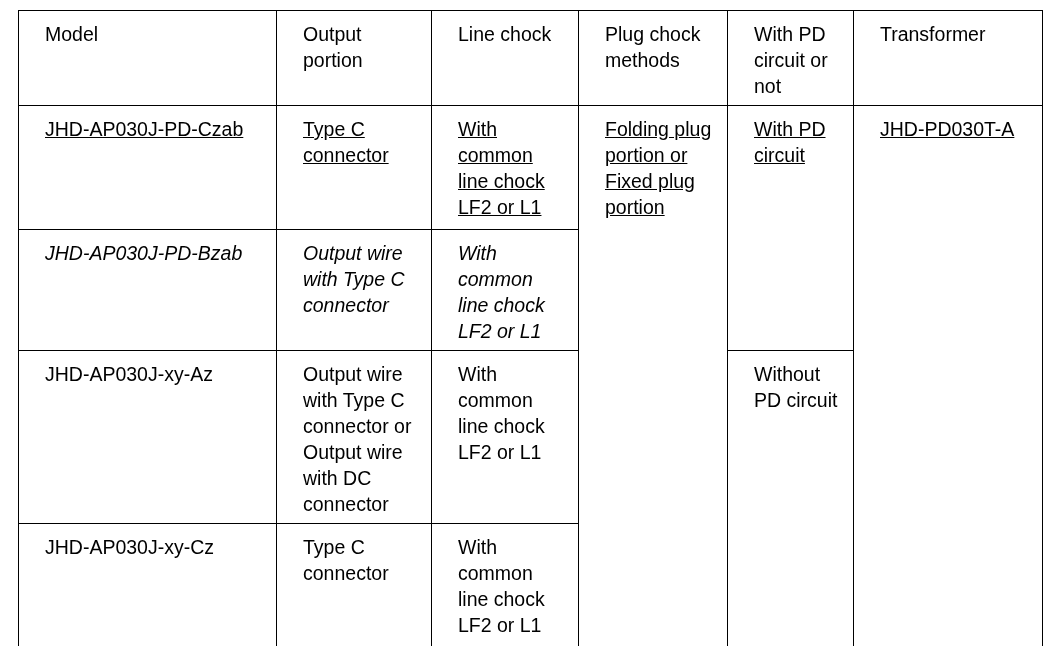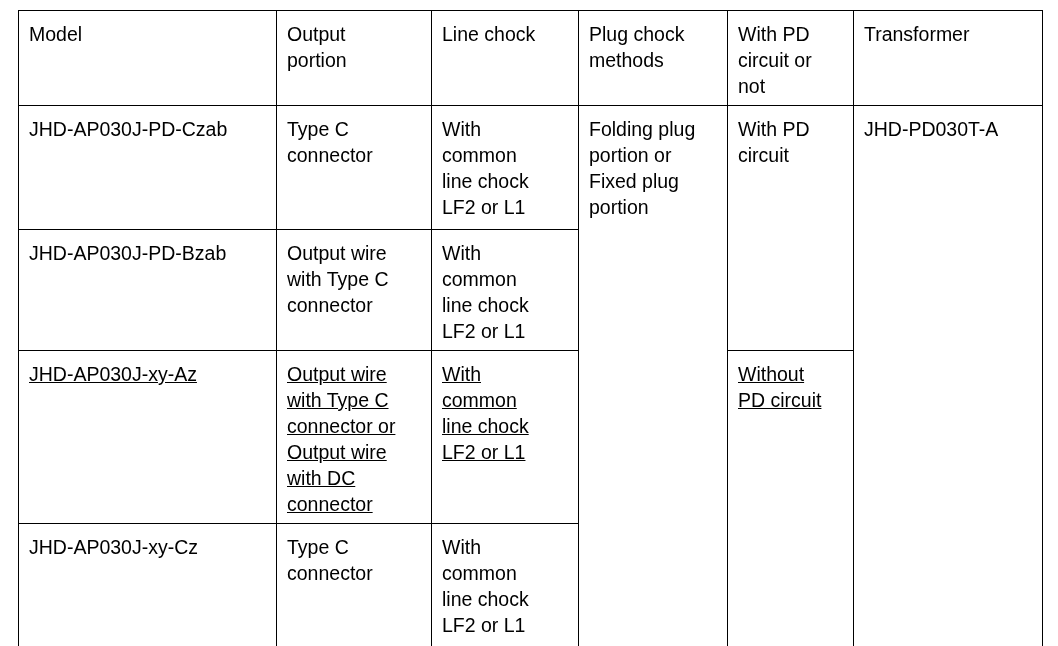--- a/index.html
+++ b/index.html
@@ -28,43 +28,43 @@
     top: 10px;
     width: 1024px;
     border-collapse: collapse;
     table-layout: fixed;
     background: #ffffff;
   }
 
   table.spec-table td {
     border: 1px solid #000000;
     vertical-align: top;
-    padding: 10px 8px 6px 10px;
+    padding: 10px 8px 6px 26px;
     font-size: 19.5px;
     line-height: 26px;
     font-family: "Liberation Sans", sans-serif;
     color: #000000;
     font-weight: normal;
     word-wrap: break-word;
     white-space: pre-line;
   }
 
   
   col.c-model       { width: 258px; }
   col.c-output      { width: 155px; }
   col.c-chock       { width: 147px; }
   col.c-plug        { width: 149px; }
   col.c-pd          { width: 126px; }
   col.c-transformer { width: 189px; }
 
   
   tr.r-head { height: 87px; }
-  tr.r-1    { height: 124px; }
-  tr.r-2    { height: 121px; }
-  tr.r-3    { height: 171px; text-decoration: underline; }
+  tr.r-1    { height: 124px; text-decoration: underline; }
+  tr.r-2    { height: 121px; font-style: italic; }
+  tr.r-3    { height: 171px; }
   tr.r-4    { height: 124px; }
 
   td.head-cell { }
 </style>
 </head>
 <body>
 
 <div class="sheet">
 
   <table class="spec-table">

